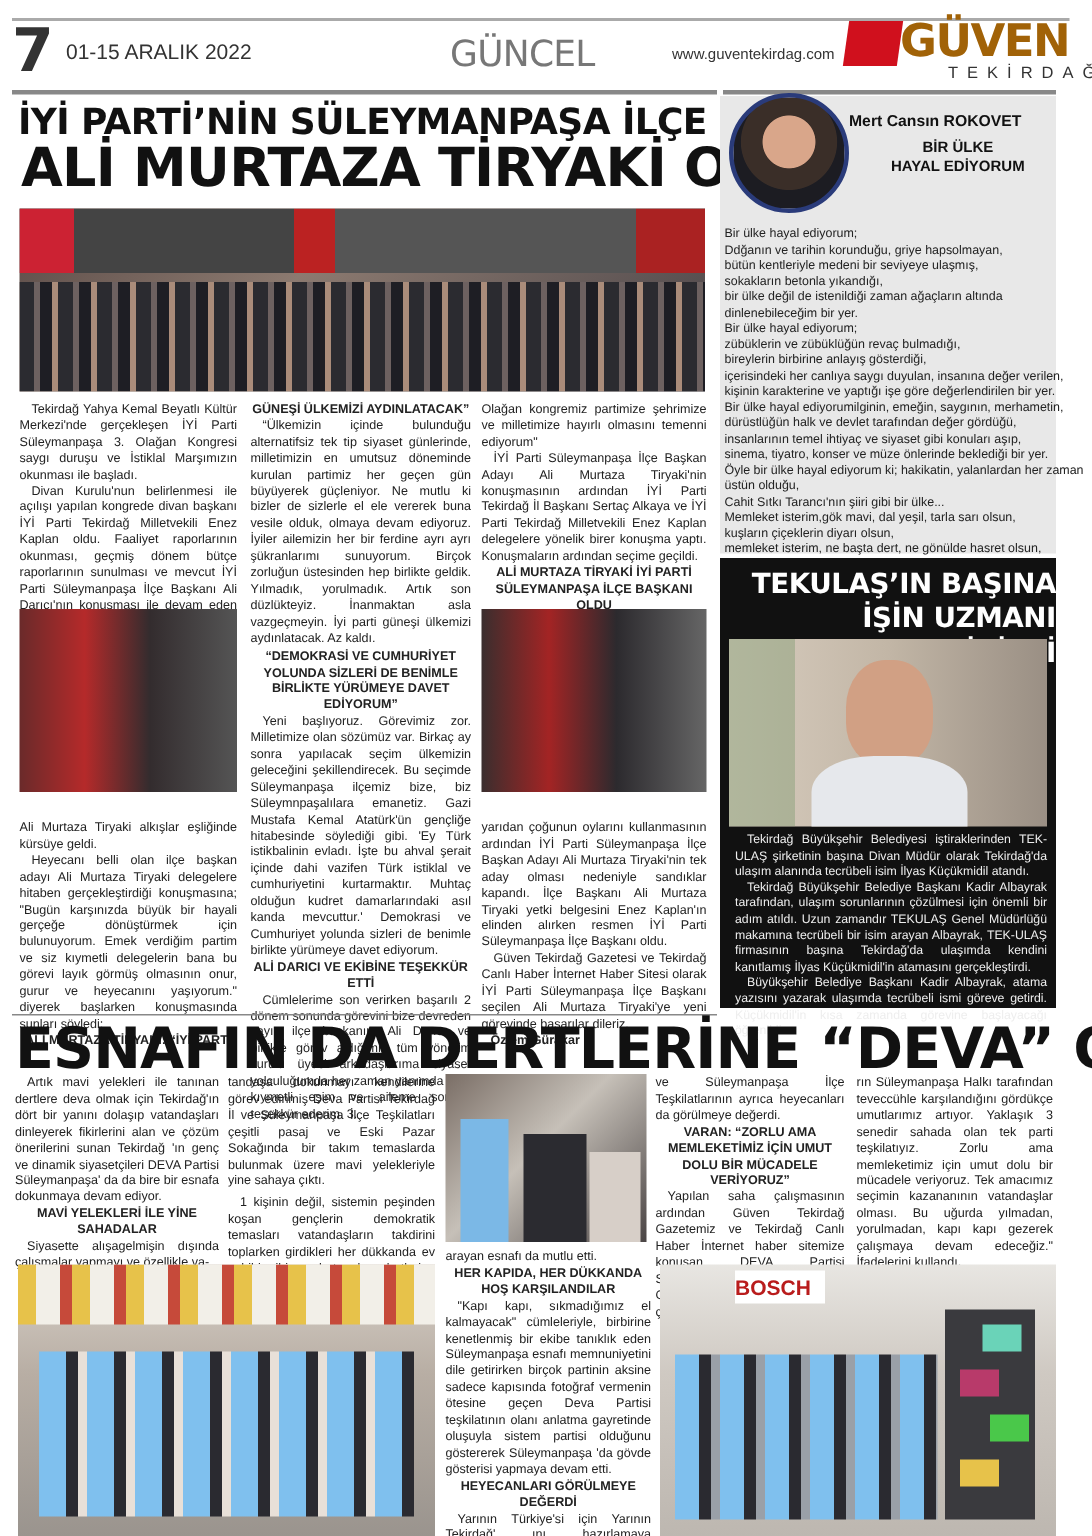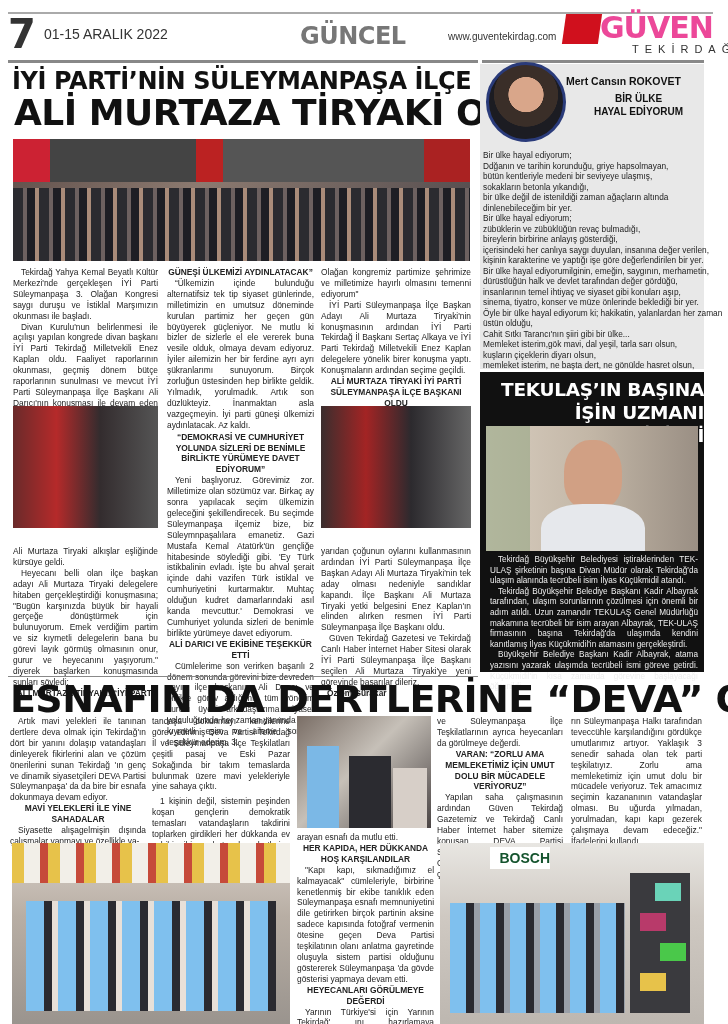--- a/index.html
+++ b/index.html
@@ -1,24 +1,24 @@
 <!DOCTYPE html>
 <html><head>
 <meta charset="utf-8">
 <style>
 *{box-sizing:border-box;margin:0;padding:0}
 body{width:728px;height:1024px;background:#fff;font-family:"Liberation Sans",sans-serif;color:#1a1a1a;position:relative;overflow:hidden}
 .abs{position:absolute}
 .rule{background:#aaa}
 .pagenum{left:8px;top:14px;font-size:40px;font-weight:900;color:#333;line-height:40px;font-family:"DejaVu Sans",sans-serif}
 .date{left:44px;top:26px;font-size:14px;color:#333}
-.section{left:300px;top:22px;font-size:24px;font-weight:700;color:#777;letter-spacing:-0.5px;font-family:"DejaVu Sans",sans-serif}
+.section{left:300px;top:22px;font-size:24px;font-weight:400;color:#777;letter-spacing:-0.5px;font-family:"DejaVu Sans",sans-serif}
 .web{left:448px;top:31px;font-size:10px;color:#333}
 .logo{left:562px;top:10px;width:160px;height:48px}
-.logo .g{position:absolute;left:38px;top:0;font-size:30px;font-weight:900;color:#ec4899;font-family:"DejaVu Sans",sans-serif;letter-spacing:-1px}
+.logo .g{position:absolute;left:38px;top:0;font-size:30px;font-weight:900;color:#a16207;font-family:"DejaVu Sans",sans-serif;letter-spacing:-1px}
 .logo .t{position:absolute;left:70px;top:33px;font-size:11px;letter-spacing:6px;color:#333}
 .logo .flag{position:absolute;left:2px;top:4px;width:36px;height:30px;background:#d0101d;transform:skew(-8deg)}
 .h1a{left:12px;top:67px;font-size:24px;font-weight:900;color:#111;letter-spacing:-0.4px;font-family:"DejaVu Sans",sans-serif;white-space:nowrap}
 .h1b{left:14px;top:92px;font-size:36px;font-weight:900;color:#111;letter-spacing:-0.5px;font-family:"DejaVu Sans",sans-serif;white-space:nowrap}
 .photo{background:linear-gradient(135deg,#5a4a46,#8c7a70 40%,#4a4448);overflow:hidden}
 .photo .stripe{position:absolute;left:0;right:0;top:0;height:35%;background:linear-gradient(90deg,#c23 0 8%,#444 8% 40%,#b22 40% 46%,#555 46% 90%,#a22 90%)}
 .photo .crowd{position:absolute;left:0;right:0;bottom:0;height:60%;background:repeating-linear-gradient(90deg,#2b2b30 0 10px,#6d6160 10px 14px,#1e1e24 14px 22px,#aa8c7a 22px 26px)}
 .col{font-size:8.4px;line-height:10.9px;text-align:justify;color:#222}
 .col p{text-indent:8px}
 .col .sub{text-align:center;font-weight:700;text-indent:0;font-size:8.4px}
@@ -170,20 +170,20 @@
 <div class="abs col" style="left:571px;top:716px;width:131px">
   <p style="text-indent:0">rın Süleymanpaşa Halkı tarafından teveccühle karşılandığını gördükçe umutlarımız artıyor. Yaklaşık 3 senedir sahada olan tek parti teşkilatıyız. Zorlu ama memleketimiz için umut dolu bir mücadele veriyoruz. Tek amacımız seçimin kazananının vatandaşlar olması. Bu uğurda yılmadan, yorulmadan, kapı kapı gezerek çalışmaya devam edeceğiz." İfadelerini kullandı.</p>
   <p class="sig">Özlem Gürakar</p>
 </div>
 
 <div class="abs photo" style="left:12px;top:843px;width:278px;height:181px;background:linear-gradient(180deg,#d8d0c8,#b8aea4 40%,#9a948e)">
   <div style="position:absolute;left:0;top:0;right:0;height:40px;background:repeating-linear-gradient(90deg,#e7c24a 0 12px,#f2efe8 12px 28px,#c64a3a 28px 36px)"></div>
   <div style="position:absolute;left:14px;top:58px;right:14px;height:110px;background:repeating-linear-gradient(90deg,#7fc0ee 0 18px,#2a2a30 18px 26px,#e8e0d8 26px 32px)"></div>
 </div>
 <div class="abs photo" style="left:440px;top:843px;width:264px;height:181px;background:linear-gradient(180deg,#e8e6e2,#cfc9c2 40%,#bdb7b0)">
-  <div style="position:absolute;left:50px;top:4px;width:60px;height:22px;background:#fff;color:#14532d;font-weight:900;font-size:14px;text-align:right;line-height:22px">BOSCH</div>
+  <div style="position:absolute;left:50px;top:4px;width:60px;height:22px;background:#fff;color:#b91c1c;font-weight:900;font-size:14px;text-align:left;line-height:22px">BOSCH</div>
   <div style="position:absolute;left:10px;top:60px;width:175px;height:110px;background:repeating-linear-gradient(90deg,#7fc0ee 0 16px,#2a2a30 16px 24px,#9aa0a8 24px 30px)"></div>
   <div style="position:absolute;left:190px;top:30px;width:60px;height:140px;background:#3a3a3e"></div>
   <div style="position:absolute;left:215px;top:40px;width:26px;height:18px;background:#6ad3b8"></div>
   <div style="position:absolute;left:200px;top:70px;width:26px;height:18px;background:#b83a6a"></div>
   <div style="position:absolute;left:220px;top:100px;width:26px;height:18px;background:#4ac84a"></div>
   <div style="position:absolute;left:200px;top:130px;width:26px;height:18px;background:#e7c24a"></div>
 </div>
 
 </body></html>

